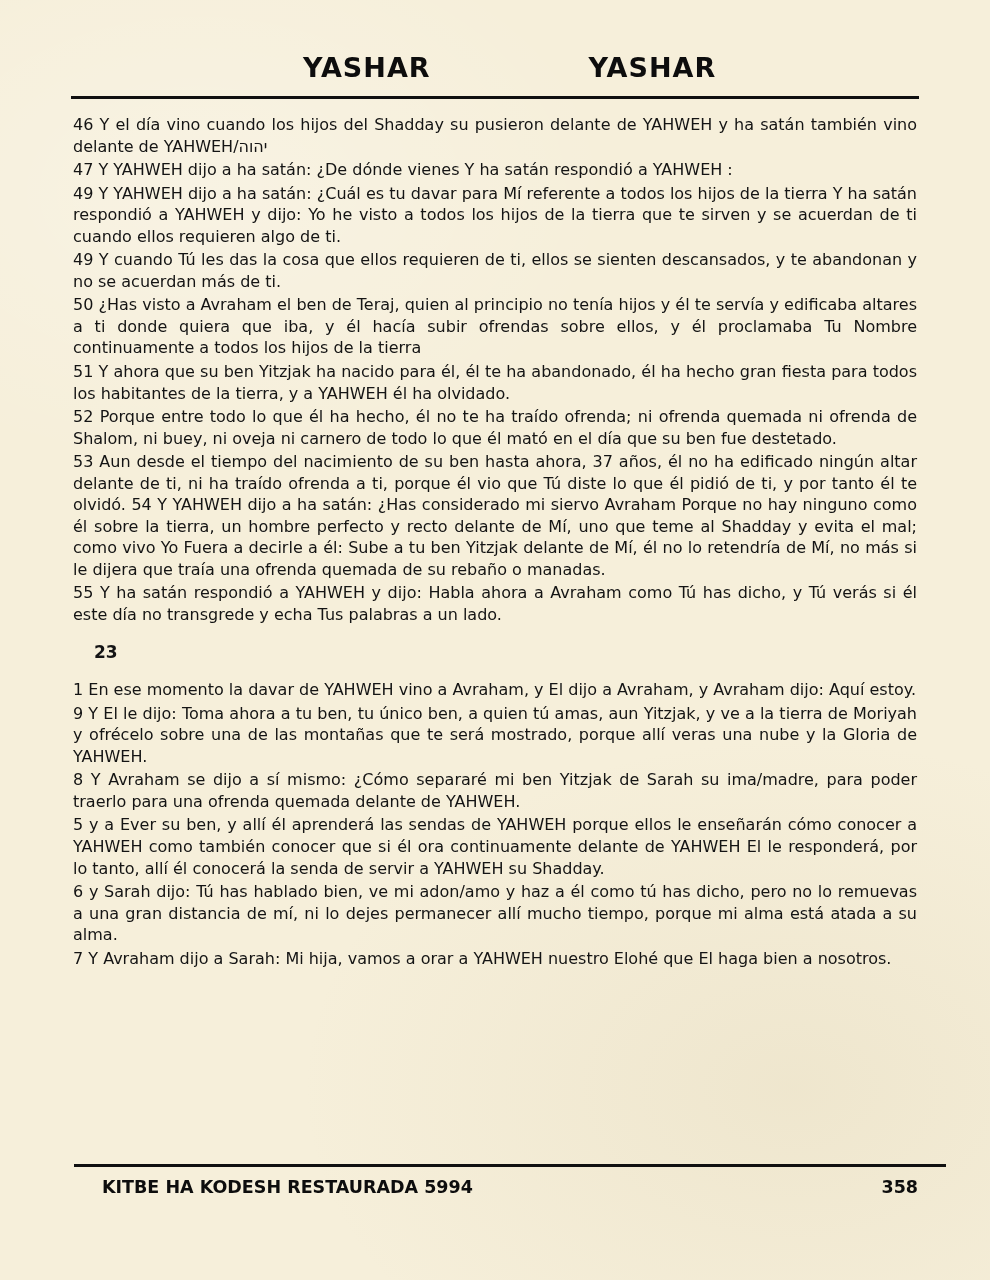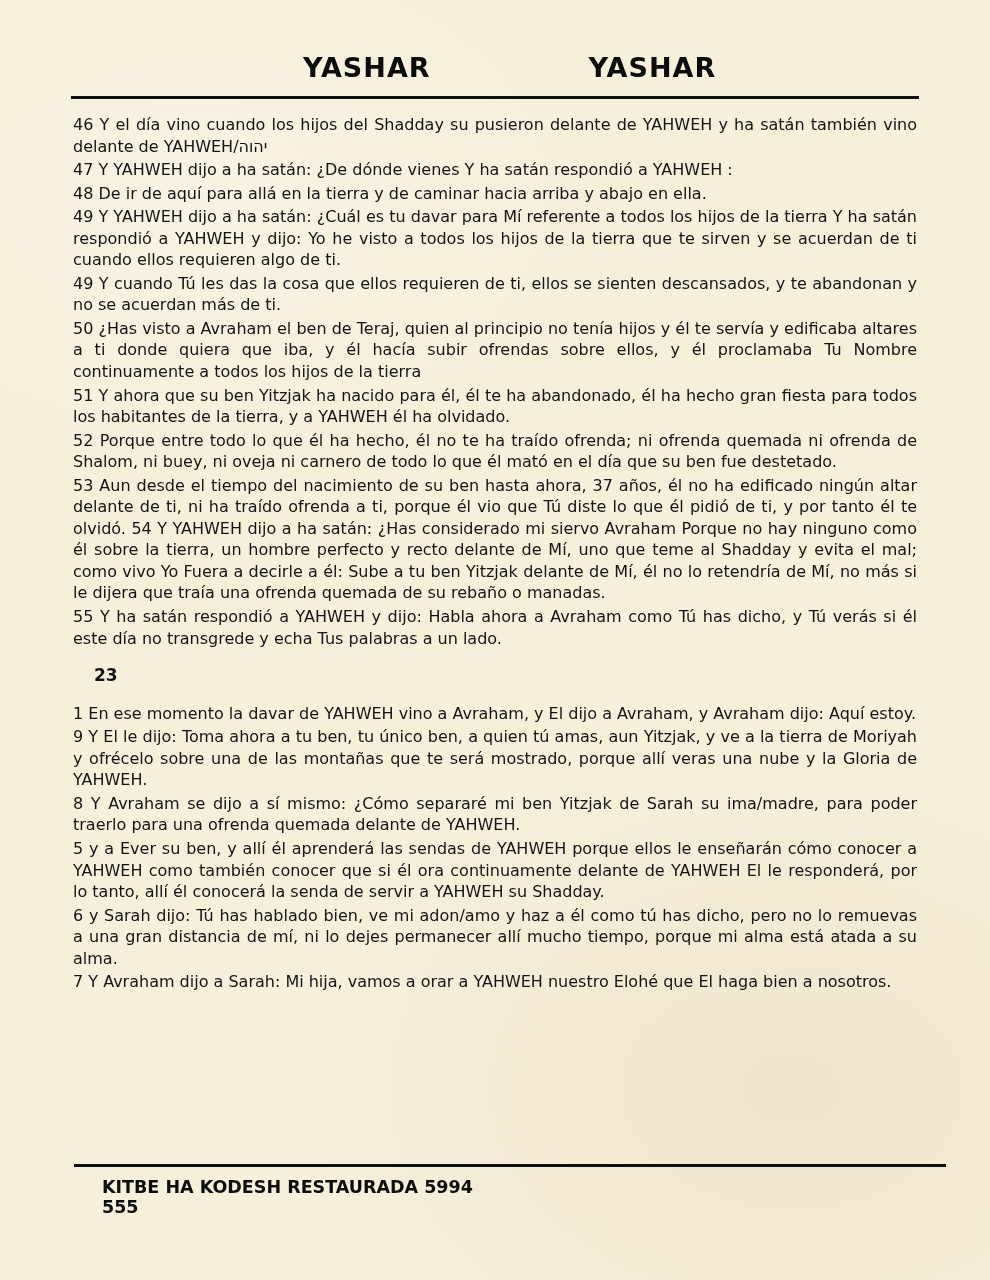--- a/index.html
+++ b/index.html
@@ -74,57 +74,55 @@
     height: 0;
     margin: 0;
   }
   .footer-row {
     display: flex;
     justify-content: space-between;
     padding: 10px 28px 0 28px;
     font-weight: bold;
     font-size: 17.5px;
     color: #0d0d0d;
-    flex-direction: column;
   }
 </style>
 </head>
 <body>
 
 <div class="page">
 
   <div class="header">
     <div class="header-titles">
       <span class="title title-left">YASHAR</span>
       <span class="title title-right">YASHAR</span>
     </div>
     <hr class="header-rule">
   </div>
 
   <div class="body-text">
       <p class="verse">46 Y el día vino cuando los hijos del Shadday su pusieron delante de YAHWEH y ha satán también vino delante de YAHWEH/יהוה</p>
       <p class="verse">47 Y YAHWEH dijo a ha satán: ¿De dónde vienes Y ha satán respondió a YAHWEH :</p>
-      <p class="verse">48 De ir de aquí para allá en la tierra y de caminar hacia arriba y abajo en ella.</p>
       <p class="verse">49 Y YAHWEH dijo a ha satán: ¿Cuál es tu davar para Mí referente a todos los hijos de la tierra Y ha satán respondió a YAHWEH y dijo: Yo he visto a todos los hijos de la tierra que te sirven y se acuerdan de ti cuando ellos requieren algo de ti.</p>
       <p class="verse">49 Y cuando Tú les das la cosa que ellos requieren de ti, ellos se sienten descansados, y te abandonan y no se acuerdan más de ti.</p>
       <p class="verse">50 ¿Has visto a Avraham el ben de Teraj, quien al principio no tenía hijos y él te servía y edificaba altares a ti donde quiera que iba, y él hacía subir ofrendas sobre ellos, y él proclamaba Tu Nombre continuamente a todos los hijos de la tierra</p>
       <p class="verse">51 Y ahora que su ben Yitzjak ha nacido para él, él te ha abandonado, él ha hecho gran fiesta para todos los habitantes de la tierra, y a YAHWEH él ha olvidado.</p>
       <p class="verse">52 Porque entre todo lo que él ha hecho, él no te ha traído ofrenda; ni ofrenda quemada ni ofrenda de Shalom, ni buey, ni oveja ni carnero de todo lo que él mató en el día que su ben fue destetado.</p>
       <p class="verse">53 Aun desde el tiempo del nacimiento de su ben hasta ahora, 37 años, él no ha edificado ningún altar delante de ti, ni ha traído ofrenda a ti, porque él vio que Tú diste lo que él pidió de ti, y por tanto él te olvidó. 54 Y YAHWEH dijo a ha satán: ¿Has considerado mi siervo Avraham Porque no hay ninguno como él sobre la tierra, un hombre perfecto y recto delante de Mí, uno que teme al Shadday y evita el mal; como vivo Yo Fuera a decirle a él: Sube a tu ben Yitzjak delante de Mí, él no lo retendría de Mí, no más si le dijera que traía una ofrenda quemada de su rebaño o manadas.</p>
       <p class="verse">55 Y ha satán respondió a YAHWEH y dijo: Habla ahora a Avraham como Tú has dicho, y Tú verás si él este día no transgrede y echa Tus palabras a un lado.</p>
       <p class="chapter">23</p>
       <p class="verse">1 En ese momento la davar de YAHWEH vino a Avraham, y El dijo a Avraham, y Avraham dijo: Aquí estoy.</p>
       <p class="verse">9 Y El le dijo: Toma ahora a tu ben, tu único ben, a quien tú amas, aun Yitzjak, y ve a la tierra de Moriyah y ofrécelo sobre una de las montañas que te será mostrado, porque allí veras una nube y la Gloria de YAHWEH.</p>
       <p class="verse">8 Y Avraham se dijo a sí mismo: ¿Cómo separaré mi ben Yitzjak de Sarah su ima/madre, para poder traerlo para una ofrenda quemada delante de YAHWEH.</p>
       <p class="verse">5 y a Ever su ben, y allí él aprenderá las sendas de YAHWEH porque ellos le enseñarán cómo conocer a YAHWEH como también conocer que si él ora continuamente delante de YAHWEH El le responderá, por lo tanto, allí él conocerá la senda de servir a YAHWEH su Shadday.</p>
       <p class="verse">6 y Sarah dijo: Tú has hablado bien, ve mi adon/amo y haz a él como tú has dicho, pero no lo remuevas a una gran distancia de mí, ni lo dejes permanecer allí mucho tiempo, porque mi alma está atada a su alma.</p>
       <p class="verse">7 Y Avraham dijo a Sarah: Mi hija, vamos a orar a YAHWEH nuestro Elohé que El haga bien a nosotros.</p>
     </div>
 
   <div class="footer">
     <hr class="footer-rule">
     <div class="footer-row">
       <span>KITBE HA KODESH RESTAURADA  5994</span>
-      <span>555</span>
+      <span>358</span>
     </div>
   </div>
 
 </div>
 
 </body></html>

